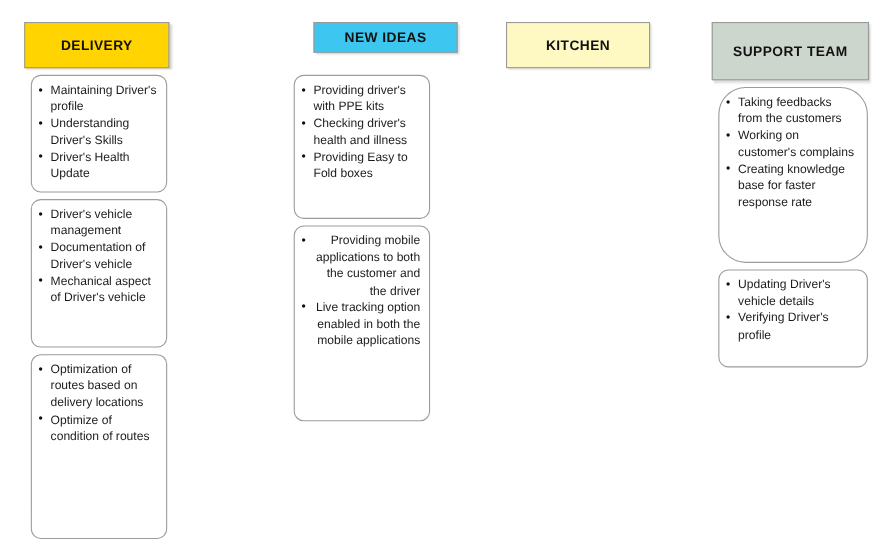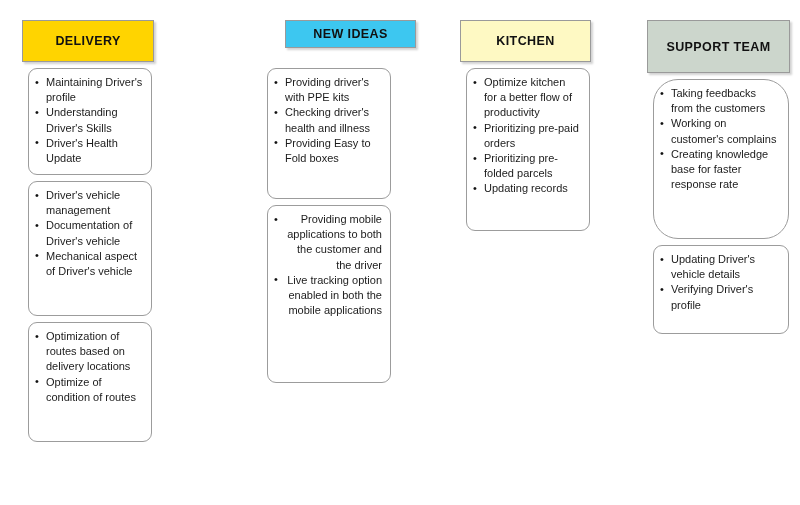--- a/index.html
+++ b/index.html
@@ -115,21 +115,21 @@
             <li>Driver's Health Update</li>
           </ul>
         </div>
         <div class="card" style="height: 135px;">
           <ul>
             <li>Driver's vehicle management</li>
             <li>Documentation of Driver's vehicle</li>
             <li>Mechanical aspect of Driver's vehicle</li>
           </ul>
         </div>
-        <div class="card" style="height: 120px;">
+        <div class="card" style="height: 168px;">
           <ul>
             <li>Optimization of routes based on delivery locations</li>
             <li>Optimize of condition of routes</li>
           </ul>
         </div>
       </div>
     </div>
     <div class="column col-1">
       <div class="col-header" style="background: rgb(61, 199, 240);">NEW IDEAS</div>
       <div class="cards">
@@ -143,30 +143,20 @@
         <div class="card" style="height: 178px; text-align: right;">
           <ul>
             <li>Providing mobile applications to both the customer and the driver</li>
             <li>Live tracking option enabled in both the mobile applications</li>
           </ul>
         </div>
       </div>
     </div>
     <div class="column col-2">
       <div class="col-header" style="background: #fef9c3;">KITCHEN</div>
-      <div class="cards">
-        <div class="card" style="height: 163px;">
-          <ul>
-            <li>Optimize kitchen for a better flow of productivity</li>
-            <li>Prioritizing pre-paid orders</li>
-            <li>Prioritizing pre-folded parcels</li>
-            <li>Updating records</li>
-          </ul>
-        </div>
-      </div>
     </div>
     <div class="column col-3">
       <div class="col-header" style="background: rgb(204, 214, 204);">SUPPORT TEAM</div>
       <div class="cards">
         <div class="card" style="height: 160px; border-radius: 25px;">
           <ul>
             <li>Taking feedbacks from the customers</li>
             <li>Working on customer's complains</li>
             <li>Creating knowledge base for faster response rate</li>
           </ul>

